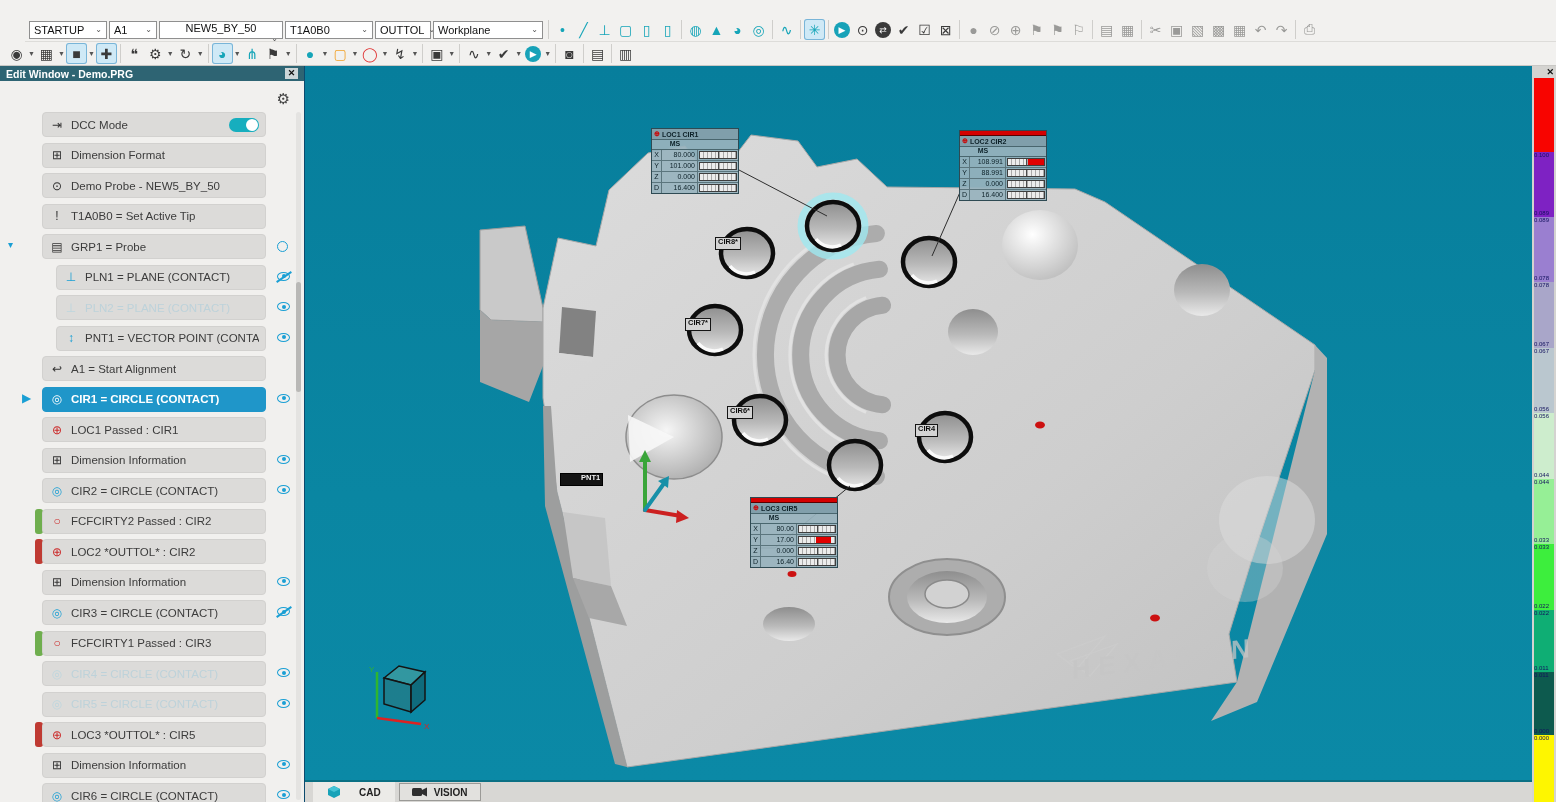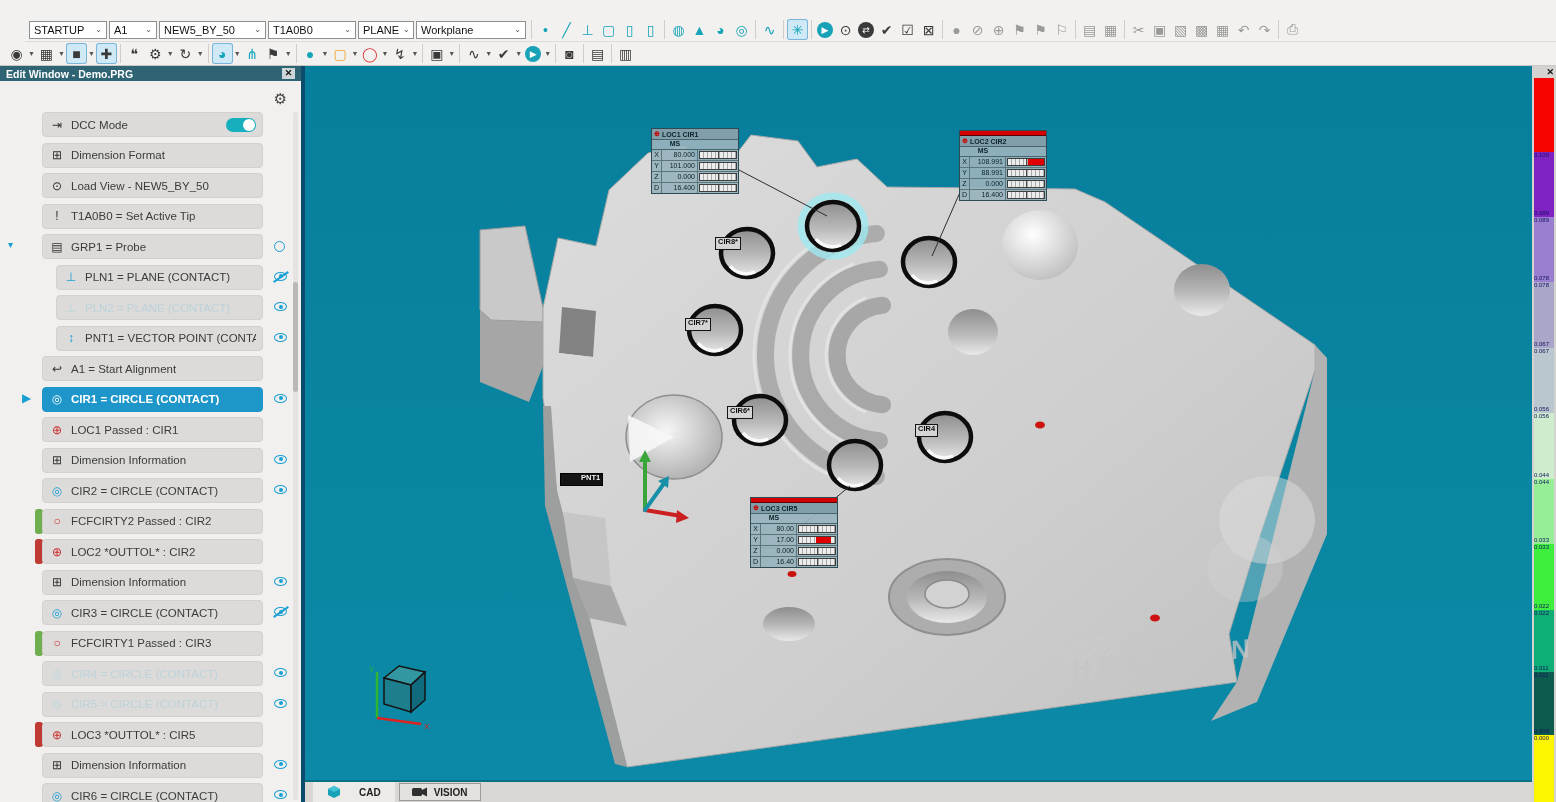--- a/index.html
+++ b/index.html
@@ -21,21 +21,21 @@
   .tbico.dark{color:#3a3a3a;}
   .tbico.gray{color:#9a9a98;}
   .tbico.orange{color:#f2a229;}
   .tbico.red{color:#e03131;}
   .tbico.teal-circle{color:#fff;background:#17a2b8;border-radius:50%;width:16px;height:16px;font-size:9px;margin:2px;}
   .tbico.dark-circle{color:#fff;background:#3a3a3a;border-radius:50%;width:16px;height:16px;font-size:9px;margin:2px;}
   .tbico.hl{background:#cfe9f6;box-shadow:inset 0 0 0 1px #79b5d8;}
   .caret{font-size:7px;color:#555;margin:0 1px;flex:none;}
 
   
-  #sidebar{position:absolute;left:0;top:66px;width:305px;height:736px;background:#f1f0ee;border-right:4px solid #0c4a6e;box-sizing:border-box;overflow:hidden;}
+  #sidebar{position:absolute;left:0;top:66px;width:305px;height:736px;background:#f1f0ee;border-right:1px solid #0c4a6e;box-sizing:border-box;overflow:hidden;}
   #sb-title{height:15px;background:#2e6473;color:#fff;font-size:10.5px;font-weight:bold;display:flex;align-items:center;padding:0 6px;}
   #sb-close{margin-left:auto;color:#101010;background:#cdd6d8;width:13px;height:11px;font-size:9px;line-height:11px;text-align:center;font-weight:bold;}
   #sb-gear{position:absolute;top:24px;right:14px;font-size:15px;color:#444;}
   #sb-items{position:absolute;top:46px;left:0;right:10px;bottom:0;}
   .sb-row{position:relative;height:25px;margin-bottom:5.5px;}
   .sb-pill{position:absolute;left:42px;right:28px;top:0;height:25px;background:#dcdbd9;border:1px solid #d2d1cf;border-radius:4px;display:flex;align-items:center;padding:0 6px;box-sizing:border-box;cursor:default;}
   .sb-pill.indent{left:56px;}
   .sb-pill.selected{background:#1f96c9;border-color:#1f96c9;}
   .sb-pill .ic{width:16px;font-size:12px;text-align:center;margin-right:6px;flex:none;}
   .sb-pill .lbl{font-size:11.5px;color:#3c3c3c;white-space:nowrap;overflow:hidden;}
@@ -102,30 +102,30 @@
 
   <div id="toolbar1">
       <div class="dd" style="width: 78px;">
         <span>STARTUP</span>
         <span class="cv">⌄</span>
       </div>
       <div class="dd" style="width: 48px;">
         <span>A1</span>
         <span class="cv">⌄</span>
       </div>
-      <div class="dd" style="width: 107px;">
+      <div class="dd" style="width: 124px; flex-direction: column;">
         <span>NEW5_BY_50</span>
         <span class="cv">⌄</span>
       </div>
       <div class="dd" style="width: 88px;">
         <span>T1A0B0</span>
         <span class="cv">⌄</span>
       </div>
       <div class="dd" style="width: 56px;">
-        <span>PLANE</span>
+        <span>OUTTOL</span>
         <span class="cv">⌄</span>
       </div>
       <div class="dd" style="width: 110px;">
         <span>Workplane</span>
         <span class="cv">⌄</span>
       </div>
       <div class="tbsep"></div>
       <div class="tbico teal">•</div>
       <div class="tbico teal">╱</div>
       <div class="tbico teal">⊥</div>
@@ -234,21 +234,21 @@
         </div>
         <div class="sb-row">
           <div class="sb-pill">
             <span class="ic c-dark">⊞</span>
             <span class="lbl">Dimension Format</span>
           </div>
         </div>
         <div class="sb-row">
           <div class="sb-pill">
             <span class="ic c-dark">⊙</span>
-            <span class="lbl">Load View - NEW5_BY_50</span>
+            <span class="lbl">Demo Probe - NEW5_BY_50</span>
           </div>
         </div>
         <div class="sb-row">
           <div class="sb-pill">
             <span class="ic c-dark">!</span>
             <span class="lbl">T1A0B0 = Set Active Tip</span>
           </div>
         </div>
         <div class="sb-row">
           <div class="sb-exp">▾</div>

